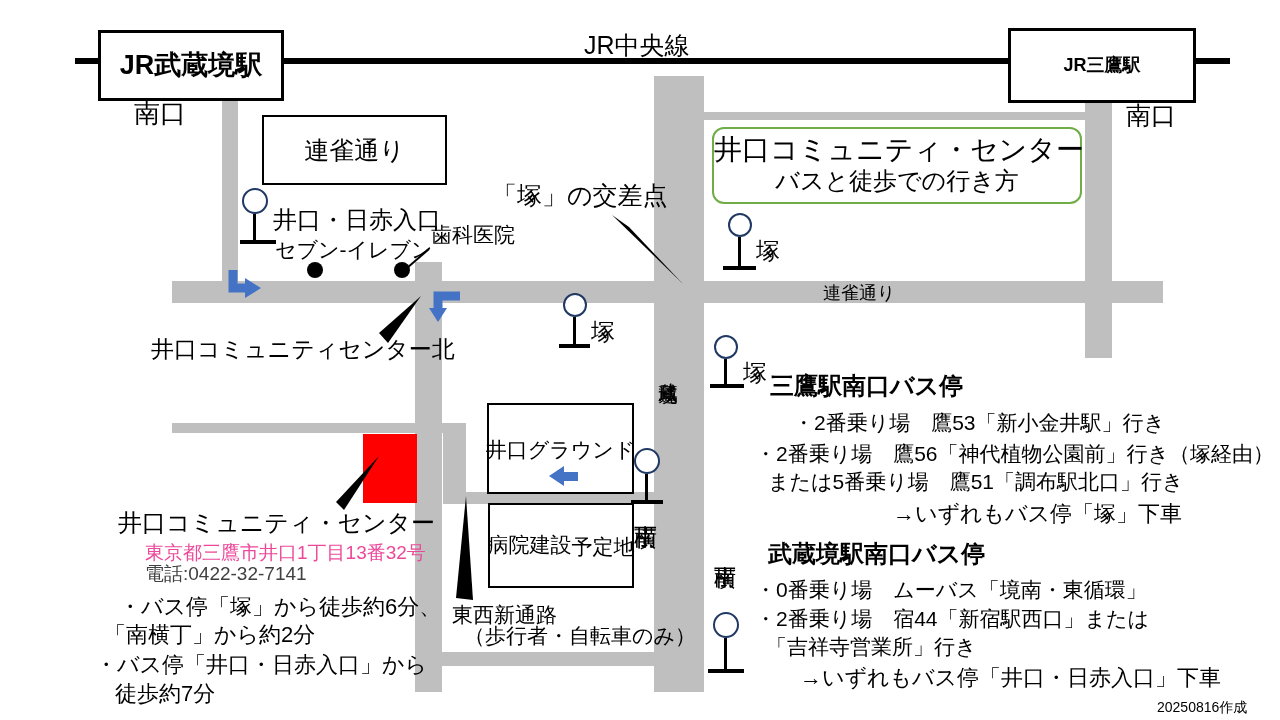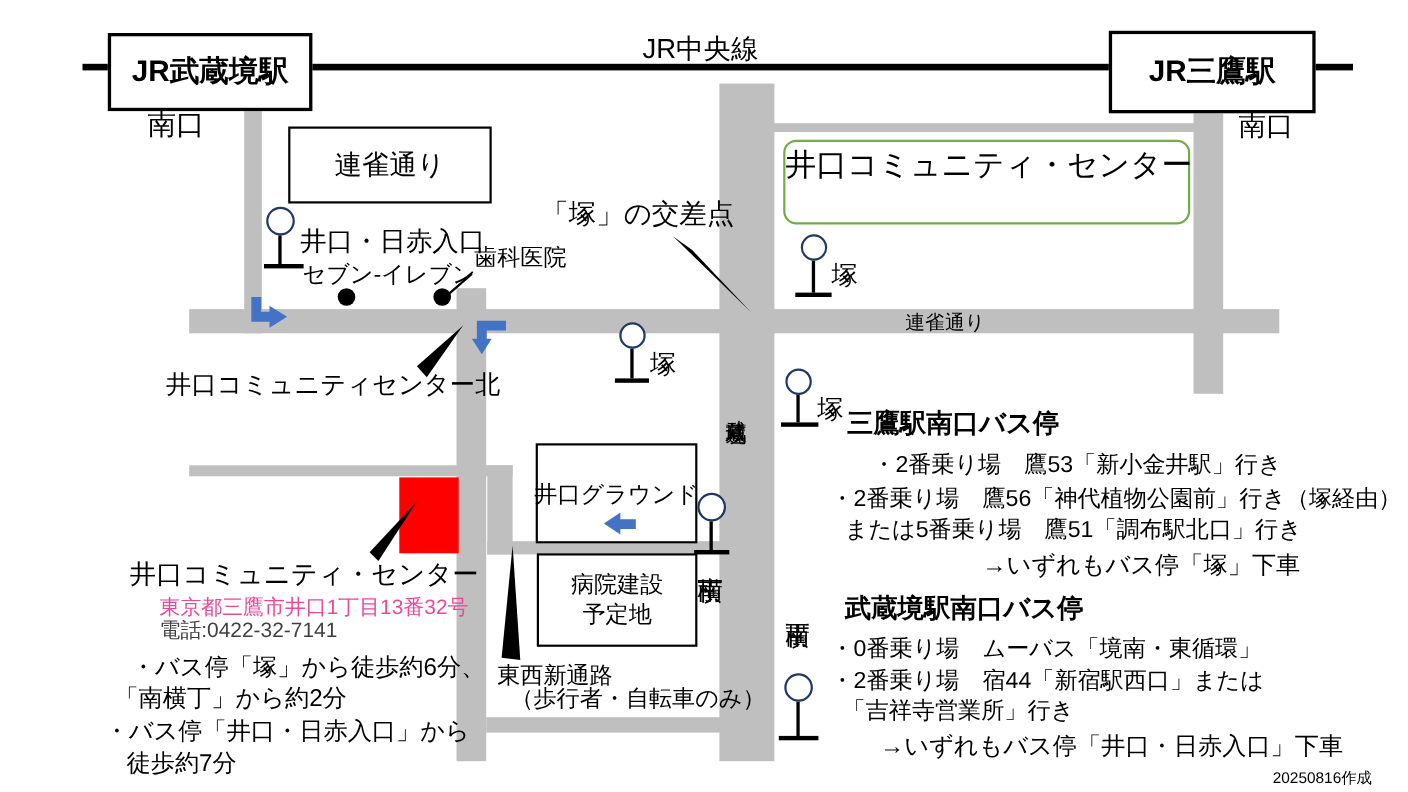--- a/index.html
+++ b/index.html
@@ -43,37 +43,38 @@
   <div class="lbl" style="left:823px;top:283px;font-size:18px;">連雀通り</div>
 
   <div class="vlbl" style="left:659px;top:367px;font-size:19px;">武蔵境通り</div>
 
   <div class="box" style="left:98px;top:30px;width:180px;height:65px;">
     <span class="lbl" style="position:static;font-size:27px;font-weight:600;">JR武蔵境駅</span>
   </div>
   <div class="lbl" style="left:134px;top:99px;font-size:26px;">南口</div>
 
   <div class="box" style="left:1008px;top:28px;width:182px;height:69px;">
-    <span class="lbl" style="position:static;font-size:27px;font-weight:600;text-align:right;">JR三鷹駅</span>
+    <span class="lbl" style="position:static;font-size:18px;font-weight:600;text-align:right;">JR三鷹駅</span>
   </div>
   <div class="lbl" style="left:1126px;top:101px;font-size:25px;">南口</div>
 
   <div class="box thin" style="left:262px;top:115px;width:181px;height:66px;">
     <span class="lbl" style="position:static;font-size:25px;">連雀通り</span>
   </div>
 
   <div class="title-box" style="left:712px;top:127px;width:366px;height:73px;">
     <div class="lbl" style="position:static;font-size:28px;margin-top:5px;">井口コミュニティ・センター</div>
+    <div class="lbl" style="position:static;font-size:24px;margin-top:1px;">バスと徒歩での行き方</div>
   </div>
 
   <div class="box thin" style="left:487px;top:403px;width:143px;height:87px;flex-direction:column;">
     <span class="lbl" style="position:static;font-size:21px;margin-top:4px;">井口グラウンド</span>
   </div>
 
-  <div class="box thin" style="left:488px;top:503px;width:142px;height:81px;flex-direction:column;">
+  <div class="box thin" style="left:488px;top:503px;width:142px;height:81px;">
     <span class="lbl" style="position:static;font-size:21px;">病院建設</span>
     <span class="lbl" style="position:static;font-size:21px;margin-top:3px;">予定地</span>
   </div>
 
   <div class="red-rect" style="left:363px;top:434px;width:54px;height:69px;"></div>
 
   <div class="dot" style="left:307px;top:262px;"></div>
   <div class="dot" style="left:394px;top:262px;"></div>
   <div class="lbl" style="left:275px;top:238px;font-size:21px;">セブン-イレブン</div>
   <div class="lbl" style="left:431px;top:223px;font-size:21px;">歯科医院</div>

